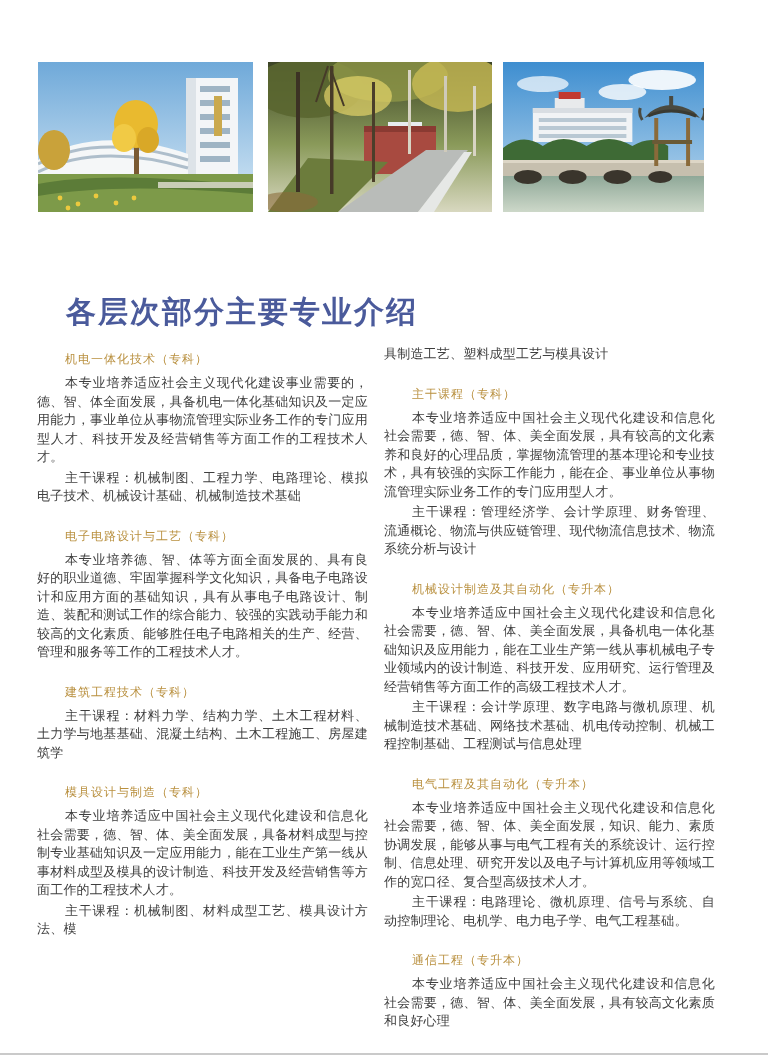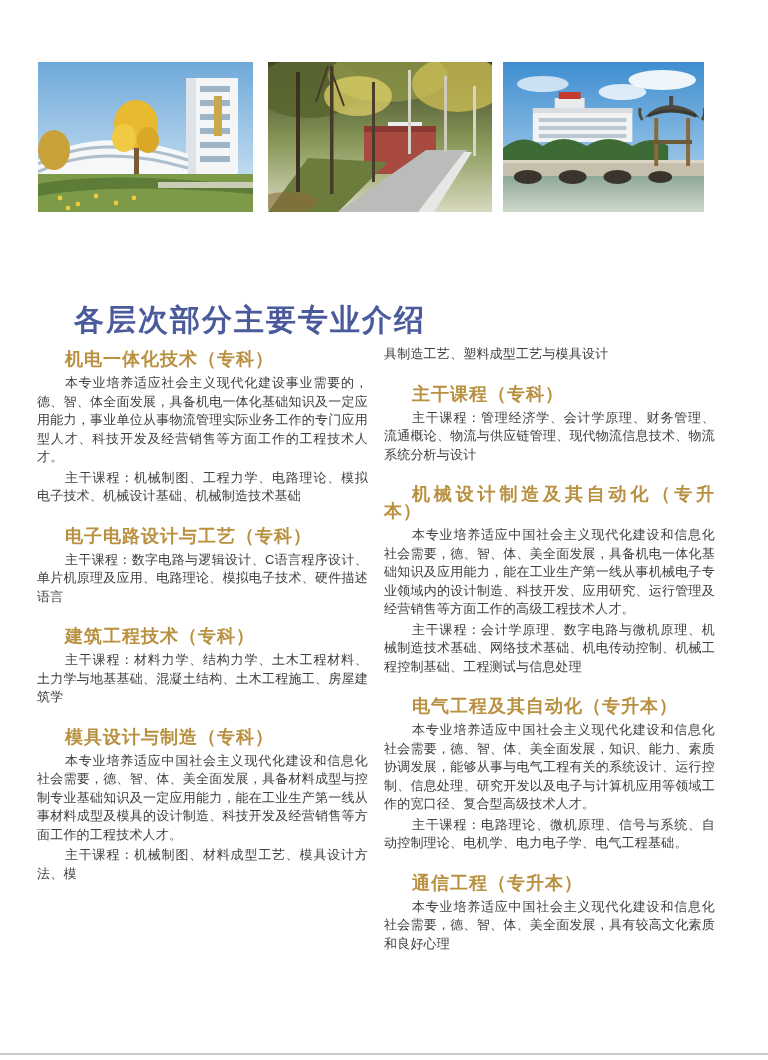--- a/index.html
+++ b/index.html
@@ -8,37 +8,37 @@
     font-family:"Liberation Sans","DejaVu Sans",sans-serif;
     overflow:hidden;
   }
   .photo{position:absolute;top:62px;height:150px;overflow:hidden;background:#dfe8ef;}
   .photo svg{display:block;width:100%;height:100%;}
   #photo1{left:38px;width:215px;}
   #photo2{left:268px;width:224px;}
   #photo3{left:503px;width:201px;}
 
   .page-title{
-    position:absolute;left:58px;top:284px;margin:16px;
+    position:absolute;left:58px;top:284px;margin:8px;
     font-size:30px;font-weight:bold;color:#4a5a9b;letter-spacing:2px;
     white-space:nowrap;
   }
 
   .col{
     position:absolute;top:345px;width:331px;
     font-size:13px;line-height:18.5px;color:#3e3e3e;
     text-align:justify;letter-spacing:0.2px;
   }
   .col-left{left:37px;}
   .col-right{left:384px;}
 
   .spec{margin-top:22px;}
   .col .spec:first-child{margin-top:6px;}
   .spec-h{
-    font-size:18px;line-height:17px;font-weight:bold;color:#b9903f;
+    font-size:12px;line-height:17px;font-weight:normal;color:#b9903f;
     margin:0 0 6px 0;text-indent:28px;letter-spacing:1px;
   }
   .spec-p{margin:0 0 2px 0;text-indent:28px;}
   .intro-p{margin:0;text-indent:0;}
 
   .bottom-rule{
     position:absolute;left:0;top:1053px;width:768px;height:2px;
     background:#cacaca;
   }
 </style>
@@ -158,37 +158,38 @@
 <h1 class="page-title">各层次部分主要专业介绍</h1>
 
 <div class="col col-left">
   <section class="spec">
     <h3 class="spec-h">机电一体化技术（专科）</h3>
     <p class="spec-p">本专业培养适应社会主义现代化建设事业需要的，德、智、体全面发展，具备机电一体化基础知识及一定应用能力，事业单位从事物流管理实际业务工作的专门应用型人才、科技开发及经营销售等方面工作的工程技术人才。</p>
     <p class="spec-p">主干课程：机械制图、工程力学、电路理论、模拟电子技术、机械设计基础、机械制造技术基础</p>
   </section>
   <section class="spec">
     <h3 class="spec-h">电子电路设计与工艺（专科）</h3>
-    <p class="spec-p">主干课程：数字电路与逻辑设计、C语言程序设计、单片机原理及应用、电路理论、模拟电子技术、硬件描述语言</p>
+    <p class="spec-p">本专业培养德、智、体等方面全面发展的、具有良好的职业道德、牢固掌握科学文化知识，具备电子电路设计和应用方面的基础知识，具有从事电子电路设计、制造、装配和测试工作的综合能力、较强的实践动手能力和较高的文化素质、能够胜任电子电路相关的生产、经营、管理和服务等工作的工程技术人才。</p>
   </section>
   <section class="spec">
     <h3 class="spec-h">建筑工程技术（专科）</h3>
     <p class="spec-p">主干课程：材料力学、结构力学、土木工程材料、土力学与地基基础、混凝土结构、土木工程施工、房屋建筑学</p>
   </section>
   <section class="spec">
     <h3 class="spec-h">模具设计与制造（专科）</h3>
     <p class="spec-p">本专业培养适应中国社会主义现代化建设和信息化社会需要，德、智、体、美全面发展，具备材料成型与控制专业基础知识及一定应用能力，能在工业生产第一线从事材料成型及模具的设计制造、科技开发及经营销售等方面工作的工程技术人才。</p>
     <p class="spec-p">主干课程：机械制图、材料成型工艺、模具设计方法、模</p>
   </section>
 </div>
 
 <div class="col col-right">
   <p class="intro-p" style="margin-bottom:10px;">具制造工艺、塑料成型工艺与模具设计</p>
   <section class="spec">
     <h3 class="spec-h">主干课程（专科）</h3>
+    <p class="spec-p">本专业培养适应中国社会主义现代化建设和信息化社会需要，德、智、体、美全面发展，具有较高的文化素养和良好的心理品质，掌握物流管理的基本理论和专业技术，具有较强的实际工作能力，能在企、事业单位从事物流管理实际业务工作的专门应用型人才。</p>
     <p class="spec-p">主干课程：管理经济学、会计学原理、财务管理、流通概论、物流与供应链管理、现代物流信息技术、物流系统分析与设计</p>
   </section>
   <section class="spec">
     <h3 class="spec-h">机械设计制造及其自动化（专升本）</h3>
     <p class="spec-p">本专业培养适应中国社会主义现代化建设和信息化社会需要，德、智、体、美全面发展，具备机电一体化基础知识及应用能力，能在工业生产第一线从事机械电子专业领域内的设计制造、科技开发、应用研究、运行管理及经营销售等方面工作的高级工程技术人才。</p>
     <p class="spec-p">主干课程：会计学原理、数字电路与微机原理、机械制造技术基础、网络技术基础、机电传动控制、机械工程控制基础、工程测试与信息处理</p>
   </section>
   <section class="spec">
     <h3 class="spec-h">电气工程及其自动化（专升本）</h3>
     <p class="spec-p">本专业培养适应中国社会主义现代化建设和信息化社会需要，德、智、体、美全面发展，知识、能力、素质协调发展，能够从事与电气工程有关的系统设计、运行控制、信息处理、研究开发以及电子与计算机应用等领域工作的宽口径、复合型高级技术人才。</p>

